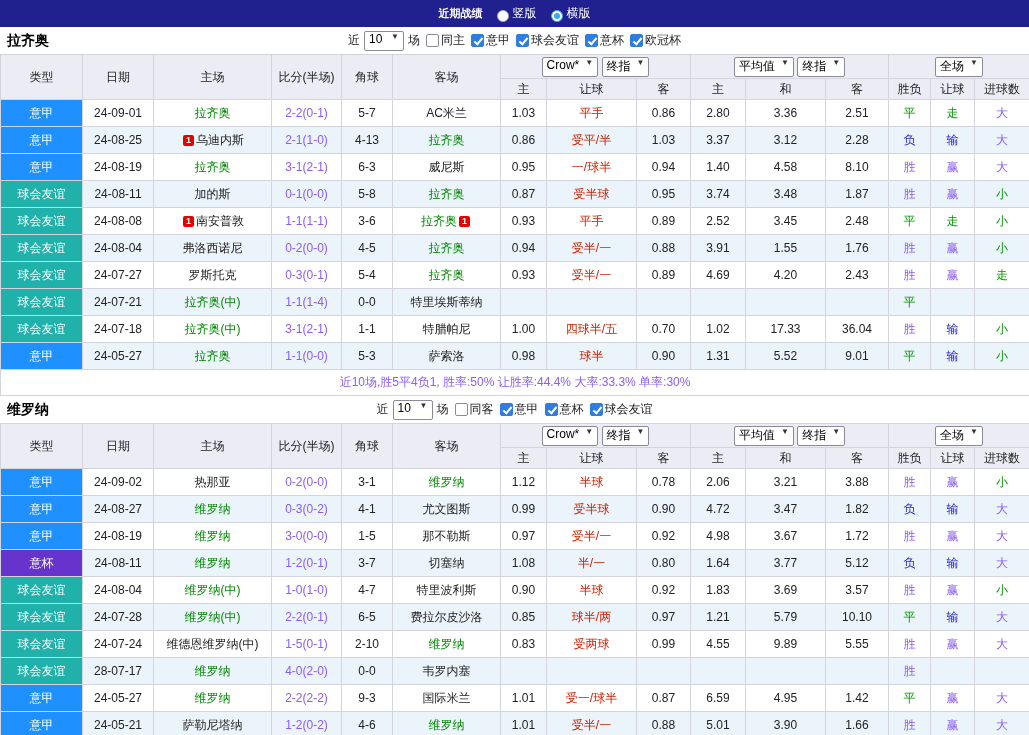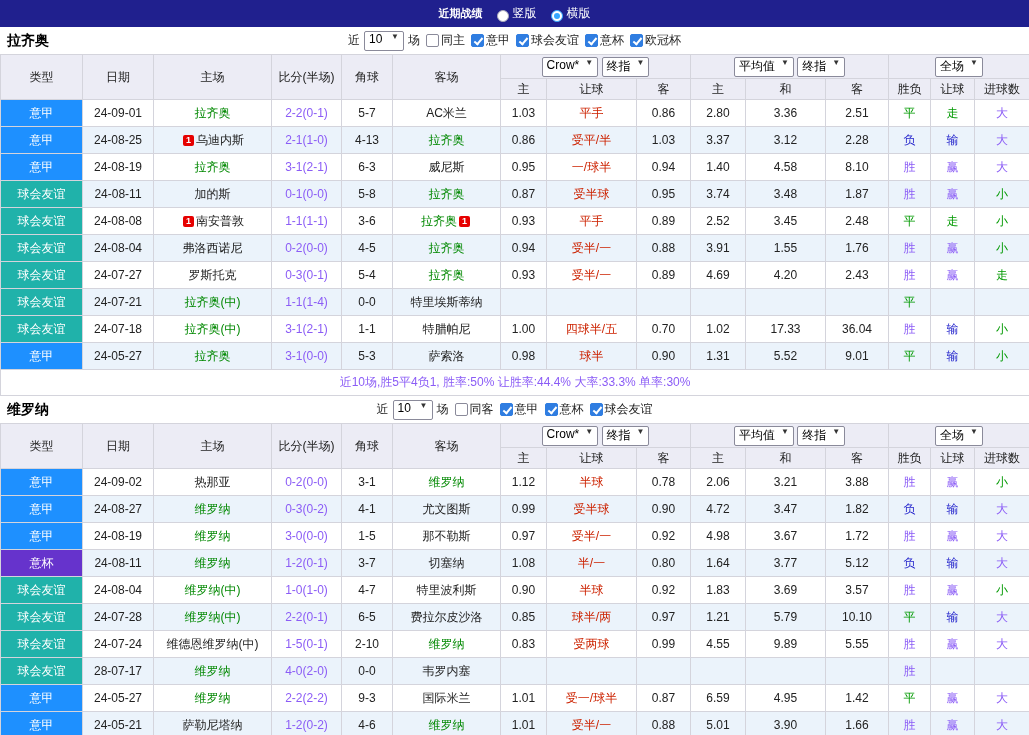--- a/index.html
+++ b/index.html
@@ -303,21 +303,21 @@
           <td>17.33</td>
           <td>36.04</td>
           <td class="c-red">胜</td>
           <td class="c-blue">输</td>
           <td class="c-green">小</td>
         </tr>
         <tr>
           <td class="type t-sa">意甲</td>
           <td>24-05-27</td>
           <td><span class="teamg">拉齐奥</span></td>
-          <td class="c-red">3-1(0-0)</td>
+          <td class="c-red">1-1(0-0)</td>
           <td>5-3</td>
           <td><span>萨索洛</span></td>
           <td>0.98</td>
           <td class="c-hand">球半</td>
           <td>0.90</td>
           <td>1.31</td>
           <td>5.52</td>
           <td>9.01</td>
           <td class="c-green">平</td>
           <td class="c-blue">输</td>

